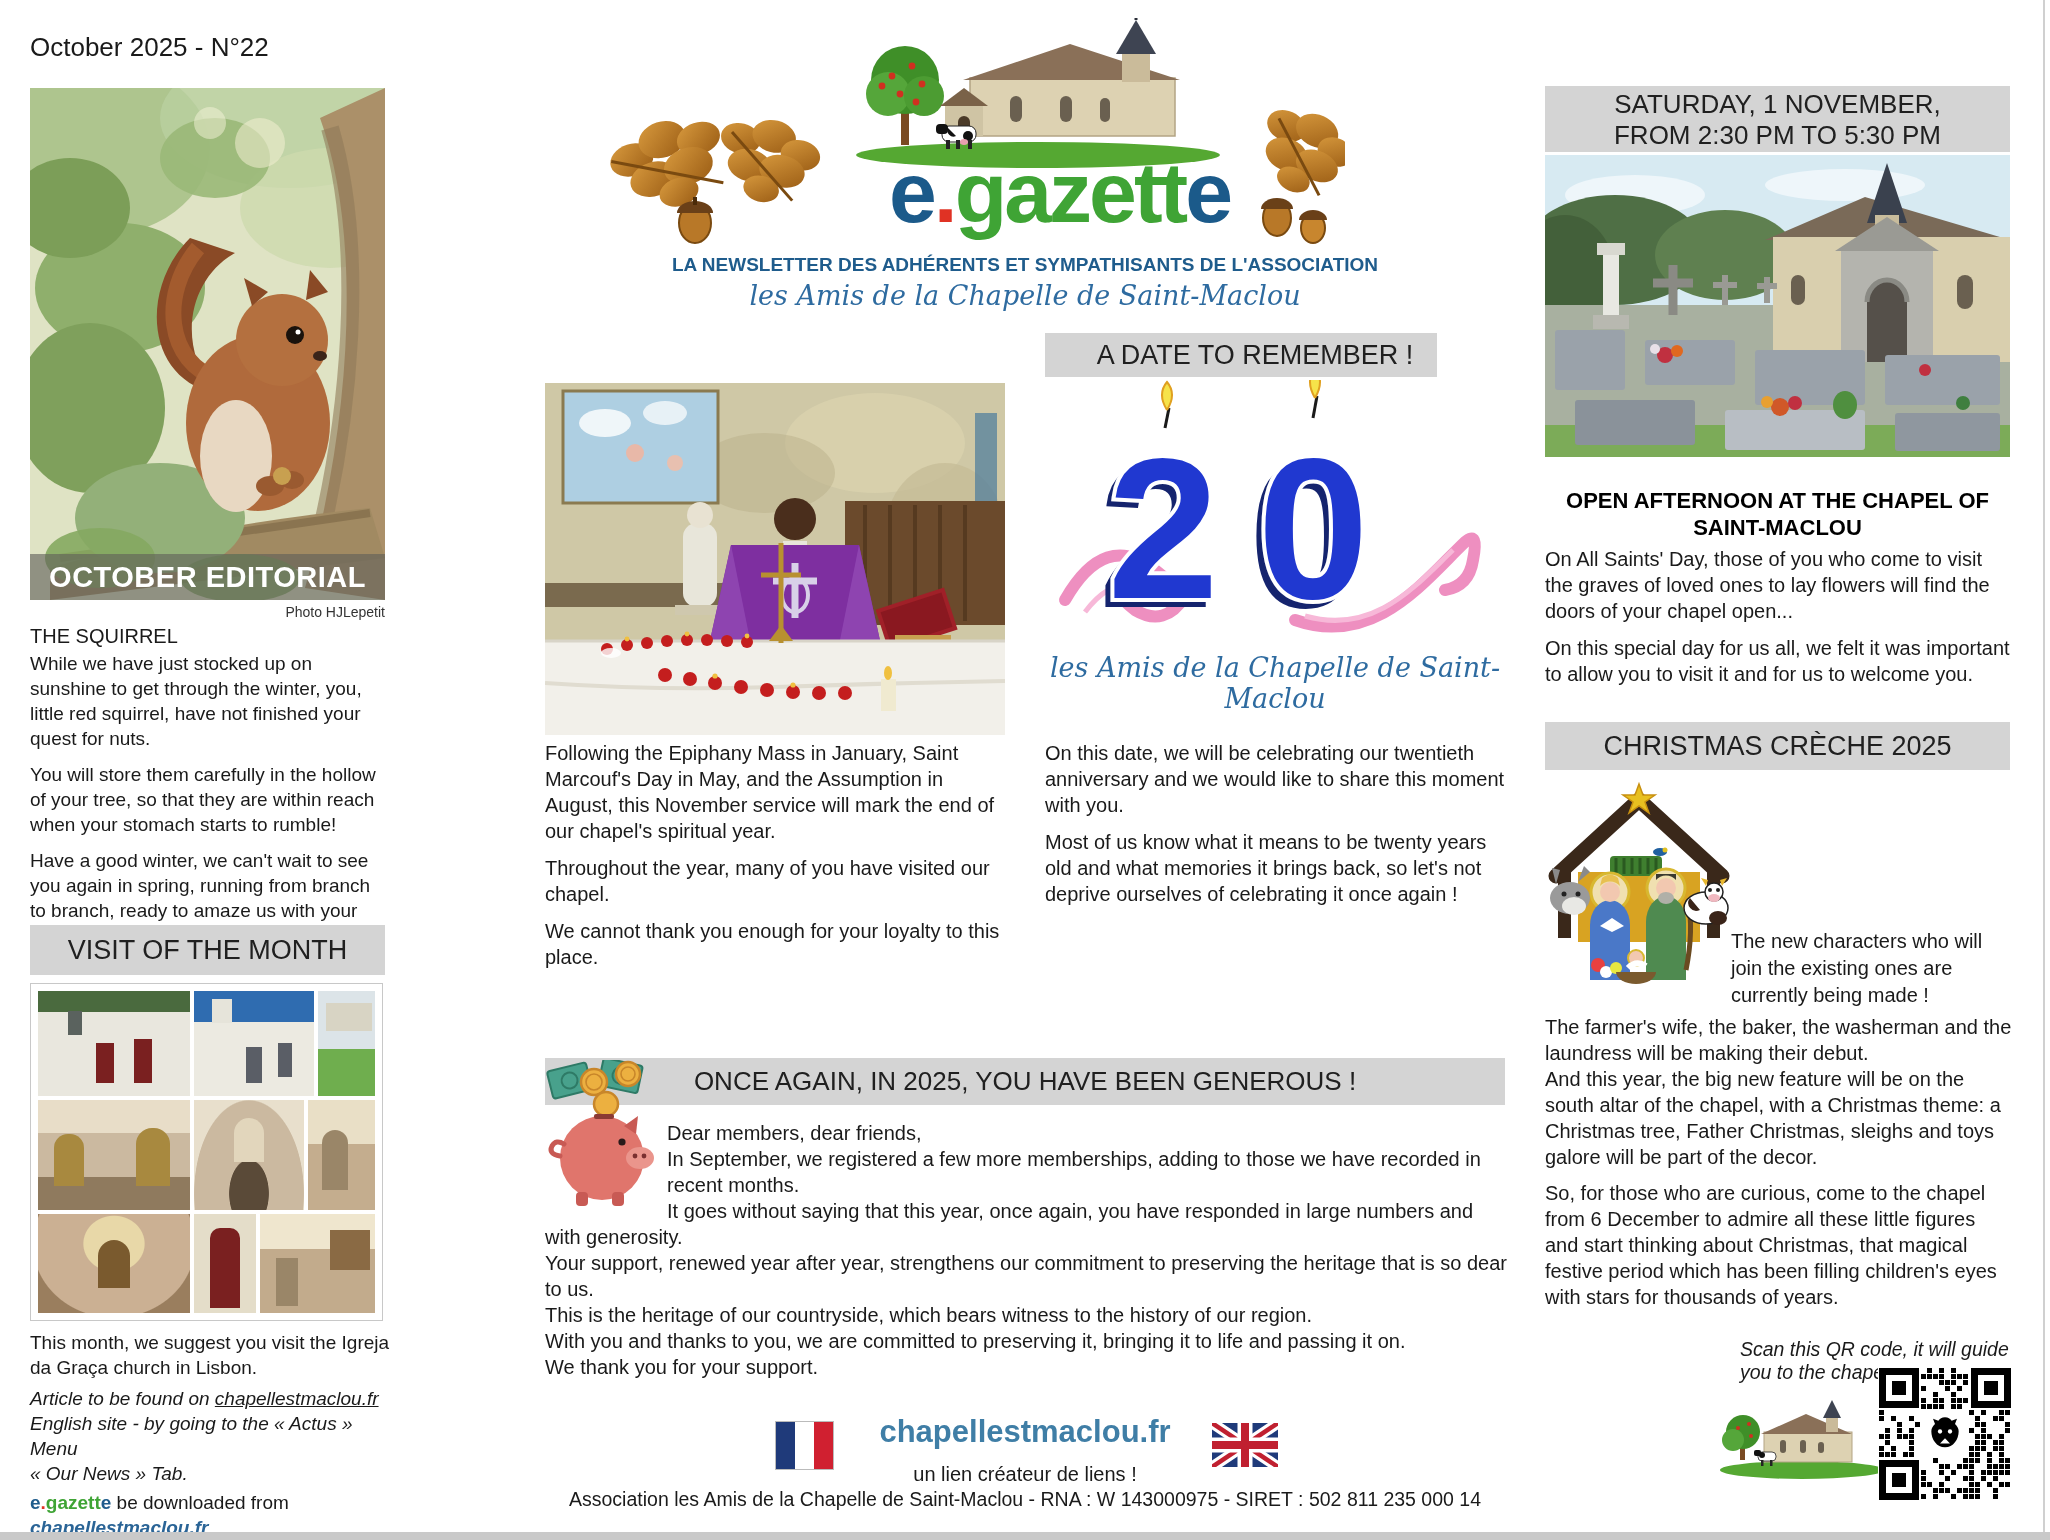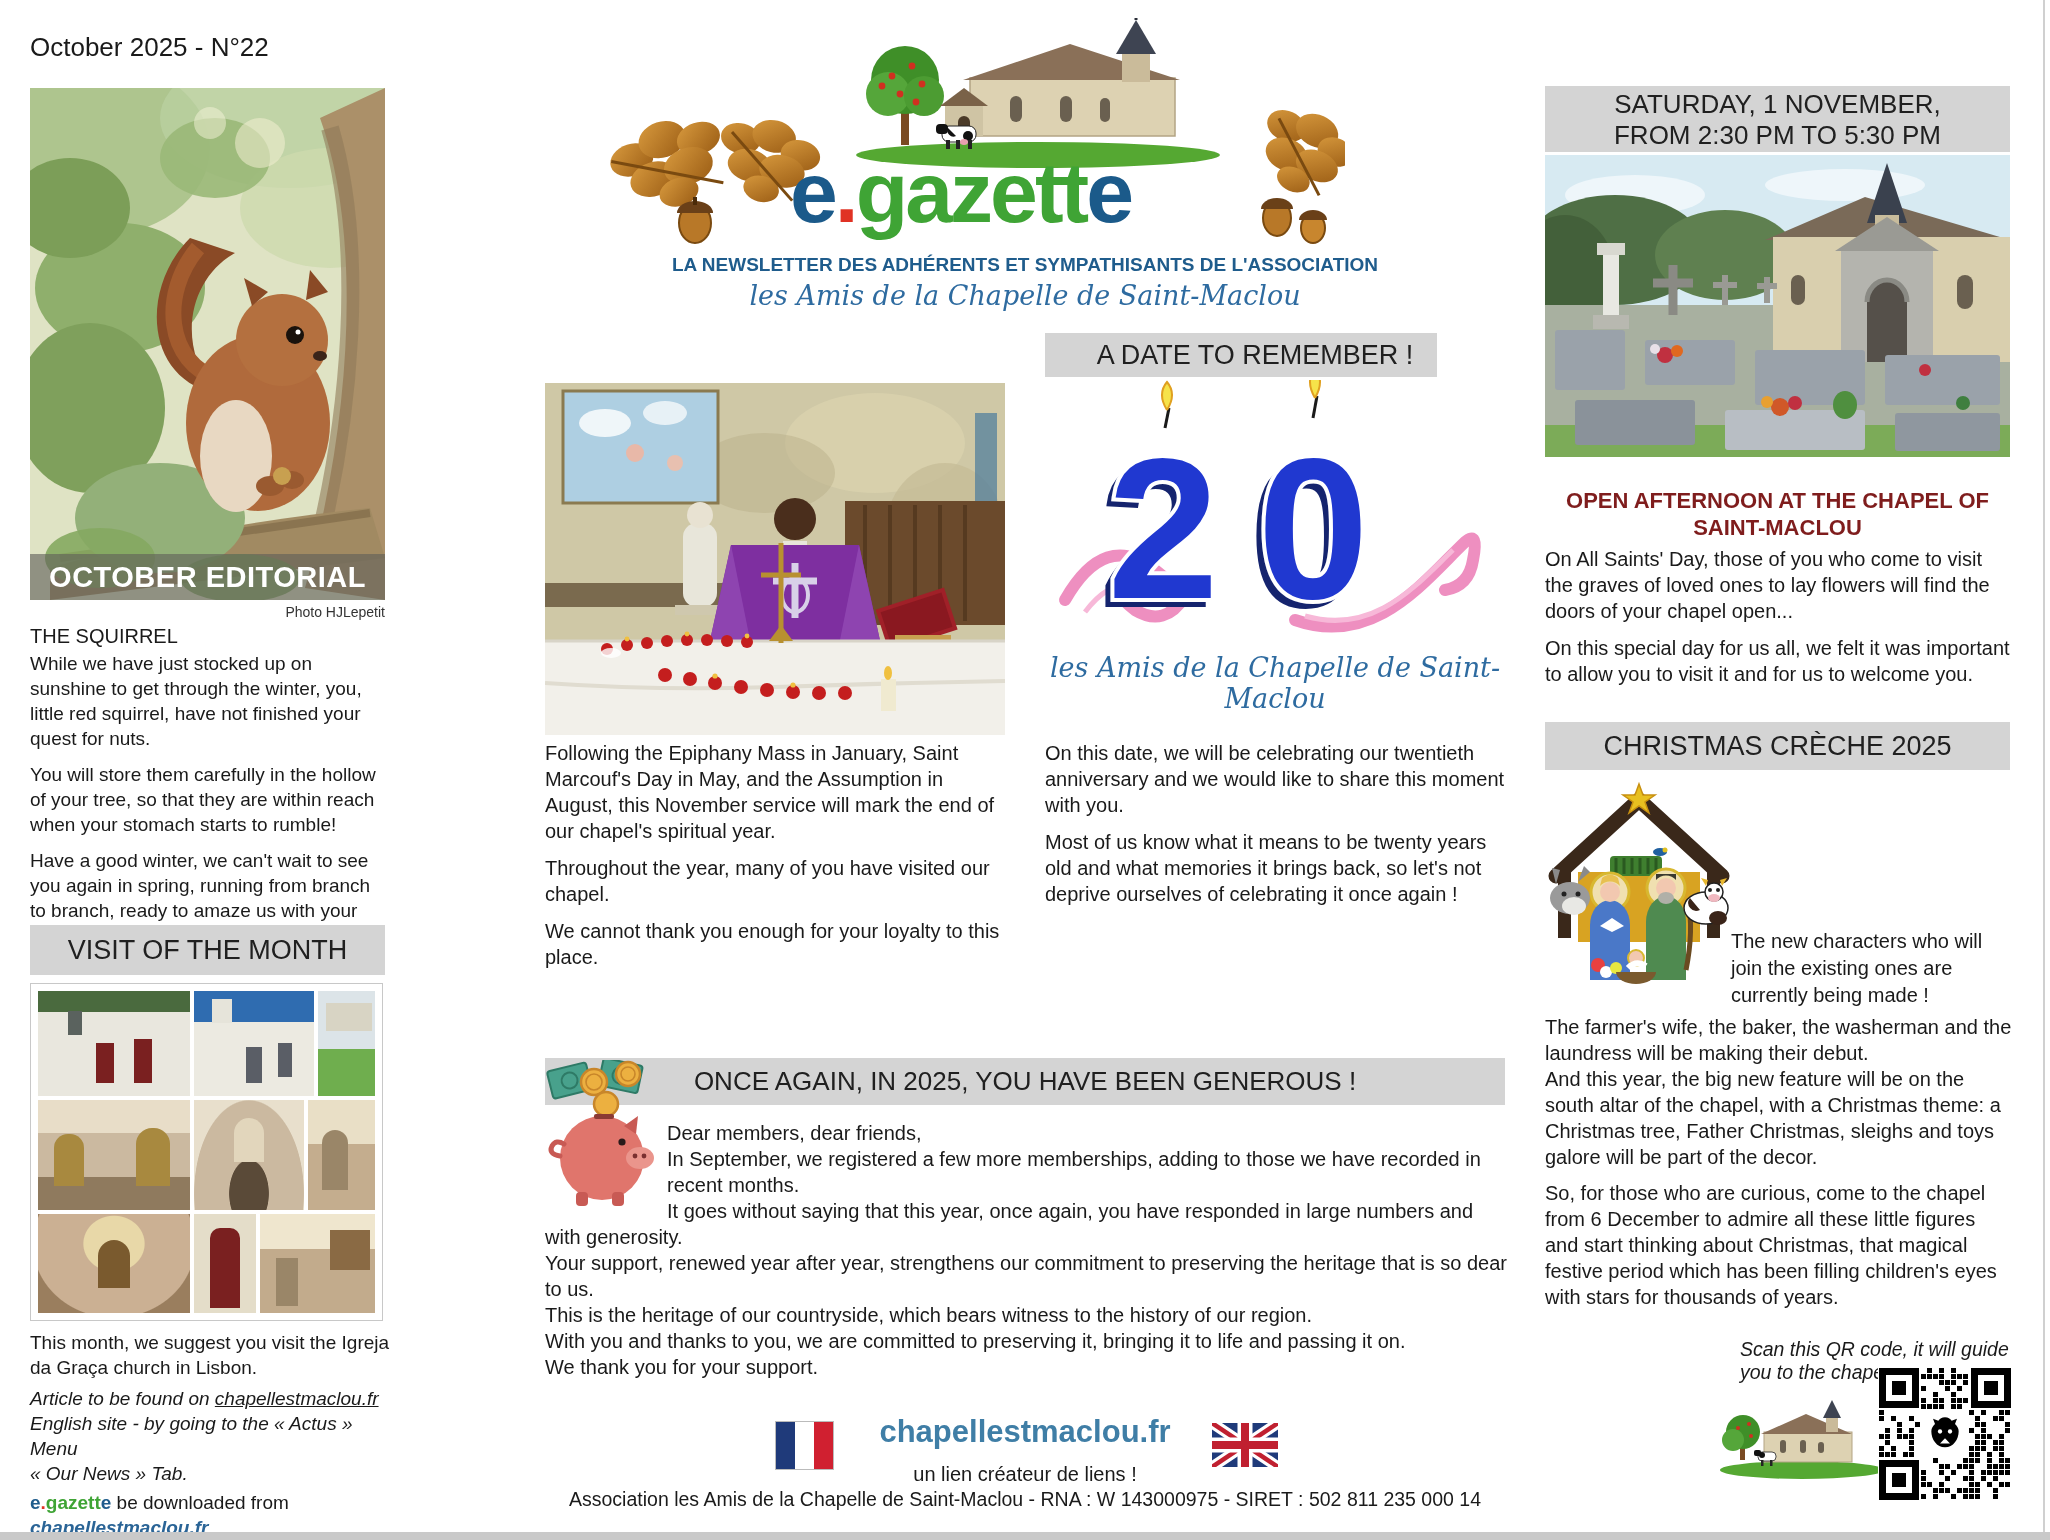--- a/index.html
+++ b/index.html
@@ -216,21 +216,21 @@
         <ellipse cx="42" cy="118" rx="14" ry="18" fill="#b87828" stroke="#7a4a10" stroke-width="2"></ellipse>
         <path d="M26,109 a16,11 0 0 1 32,0 z" fill="#6a4018"></path>
       </g>
       <g>
         <ellipse cx="78" cy="128" rx="12" ry="15" fill="#c8862e" stroke="#7a4a10" stroke-width="2"></ellipse>
         <path d="M64,120 a14,10 0 0 1 28,0 z" fill="#6a4018"></path>
       </g>
     </svg>
   </div>
 
-  <div class="abs" id="egz-word" style="left:790px;top:148px;width:440px;text-align:left;font-size:86px;line-height:88px;letter-spacing:-3px;">
+  <div class="abs" id="egz-word" style="left:790px;top:148px;width:440px;text-align:right;font-size:86px;line-height:88px;letter-spacing:-3px;">
     <span style="color:#1b5a8a;">e</span><span style="color:#e03224;">.</span><span style="color:#3fa435;">gazett</span><span style="color:#1b5a8a;">e</span>
   </div>
 
   <div class="abs" style="left:545px;top:254px;width:960px;text-align:center;font-size:19px;font-weight:bold;color:#1f5c8c;">LA NEWSLETTER DES ADHÉRENTS ET SYMPATHISANTS DE L'ASSOCIATION</div>
   <div class="abs script" style="left:545px;top:280px;width:960px;text-align:center;font-size:27px;">les Amis de la Chapelle de Saint-Maclou</div>
 
 
   <div class="abs" style="left:545px;top:383px;width:460px;height:352px;">
     <svg viewBox="0 0 460 352" width="460" height="352">
       <rect width="460" height="352" fill="#cfc8a6"></rect>
@@ -444,21 +444,21 @@
         <circle cx="235" cy="252" r="9" fill="#d05828"></circle>
           <circle cx="250" cy="248" r="7" fill="#c03040"></circle>
           <circle cx="222" cy="247" r="6" fill="#e8a030"></circle>
         <circle cx="380" cy="215" r="6" fill="#c03040"></circle>
           <circle cx="418" cy="248" r="7" fill="#3f7f3f"></circle>
         <ellipse cx="300" cy="250" rx="12" ry="14" fill="#4f8f3f"></ellipse>
       </g>
     </svg>
   </div>
 
-  <div class="abs" style="left:1545px;top:487px;width:465px;text-align:center;font-weight:bold;font-size:22px;line-height:27px;color:#7f1d1d;">OPEN AFTERNOON AT THE CHAPEL OF SAINT-MACLOU</div>
+  <div class="abs" style="left:1545px;top:487px;width:465px;text-align:center;font-weight:bold;font-size:22px;line-height:27px;color:#000000;">OPEN AFTERNOON AT THE CHAPEL OF SAINT-MACLOU</div>
 
   <div class="abs bodytext" style="left:1545px;top:546px;width:468px;">
     <p>On All Saints' Day, those of you who come to visit the graves of loved ones to lay flowers will find the doors of your chapel open...</p>
     <p>On this special day for us all, we felt it was important to allow you to visit it and for us to welcome you.</p>
   </div>
 
   <div class="abs bar" style="left:1545px;top:722px;width:465px;height:48px;font-size:27px;line-height:48px;">CHRISTMAS CRÈCHE 2025</div>
 
   <div class="abs" style="left:1548px;top:780px;width:182px;height:212px;">
     <svg viewBox="0 0 182 212" width="182" height="212">

